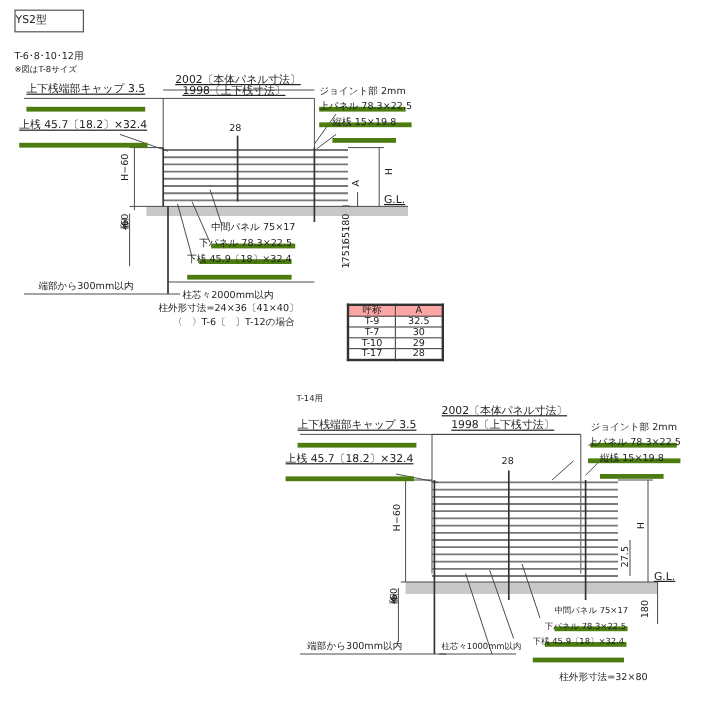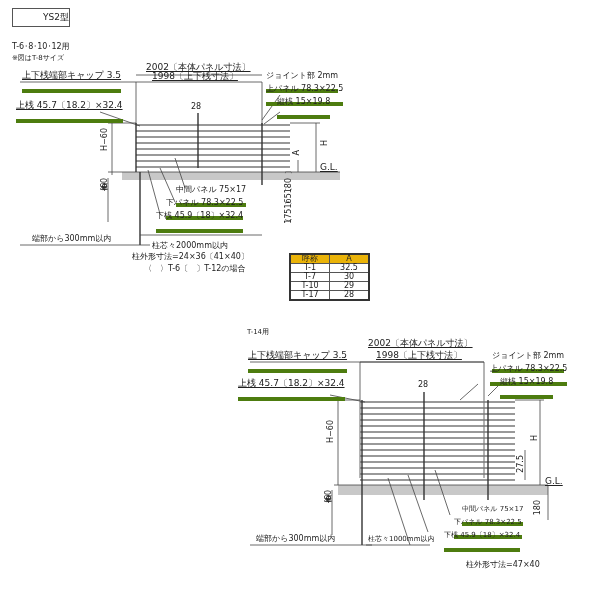--- a/index.html
+++ b/index.html
@@ -1,30 +1,30 @@
 <!DOCTYPE html>
 <html><head>
 <meta charset="utf-8">
 <style>
   html, body { margin:0; padding:0; background:#ffffff; }
   body { width:600px; height:600px; position:relative; overflow:hidden;
          font-family:"DejaVu Sans", sans-serif; color:#222; }
   .abs { position:absolute; white-space:nowrap; }
   .model-box { position:absolute; left:12px; top:8px; width:56px; height:17px;
-               border:1px solid #555; font-size:9px; line-height:17px; text-align:right; }
+               border:1px solid #555; font-size:9px; line-height:17px; text-align:left; }
   .t9 { font-size:9px; line-height:11px;text-decoration:underline; }
   .t8 { font-size:8px; line-height:10px; }
   .t7 { font-size:7px; line-height:9px; }
   .ul { border-bottom:4px solid #4d7c0f; padding-bottom:8px; }
   .vert { writing-mode:vertical-rl; transform:rotate(180deg); }
   table.spec { position:absolute; left:289px; top:253px; border-collapse:collapse;
                border:2px solid #333; font-size:8px; }
   table.spec td, table.spec th { border:1px solid #555; padding:0 4px; height:8px; line-height:8px;
                text-align:center; font-weight:normal; }
-  table.spec th { background:#eab308;margin-left:32px; }
+  table.spec th { background:#fca5a5;margin-left:32px; }
   table.spec td:first-child, table.spec th:first-child { width:30px; }
   table.spec td:last-child, table.spec th:last-child { width:30px; }
   svg { position:absolute; left:0; top:0; }
 </style>
 </head>
 <body>
 
 <div class="model-box">YS2型</div>
 
 <svg width="600" height="600">
@@ -145,21 +145,21 @@
 <div class="abs t8" style="left:132px;top:252px;">柱外形寸法=24×36〔41×40〕</div>
 <div class="abs t8" style="left:144px;top:264px;">〈　〉T-6〔　〕T-12の場合</div>
 
 <table class="spec">
   <tbody>
       <tr>
     <th>呼称</th>
     <th>A</th>
   </tr>
   <tr>
-    <td>T-1</td>
+    <td>T-9</td>
     <td>32.5</td>
   </tr>
   <tr>
     <td>T-7</td>
     <td>30</td>
   </tr>
   <tr>
     <td>T-10</td>
     <td>29</td>
   </tr>
@@ -183,13 +183,13 @@
 <div class="abs t8 vert" style="left:530px;top:435px;">H</div>
 <div class="abs t8 vert" style="left:516px;top:455px;">27.5</div>
 <div class="abs t9" style="left:545px;top:476px;">G.L.</div>
 <div class="abs t8 vert" style="left:324px;top:490px;">下空き60</div>
 <div class="abs t7 ul" style="left:462px;top:505px;">中間パネル 75×17</div>
 <div class="abs t7 ul" style="left:454px;top:518px;">下パネル 78.3×22.5</div>
 <div class="abs t7 ul" style="left:444px;top:531px;">下桟 45.9〔18〕×32.4</div>
 <div class="abs t8 vert" style="left:533px;top:500px;">180</div>
 <div class="abs t7" style="left:368px;top:535px;">柱芯々1000mm以内</div>
 <div class="abs t8" style="left:256px;top:534px;">端部から300mm以内</div>
-<div class="abs t8" style="left:466px;top:560px;">柱外形寸法=47×40</div>
+<div class="abs t8" style="left:466px;top:560px;">柱外形寸法=32×80</div>
 
 </body></html>

